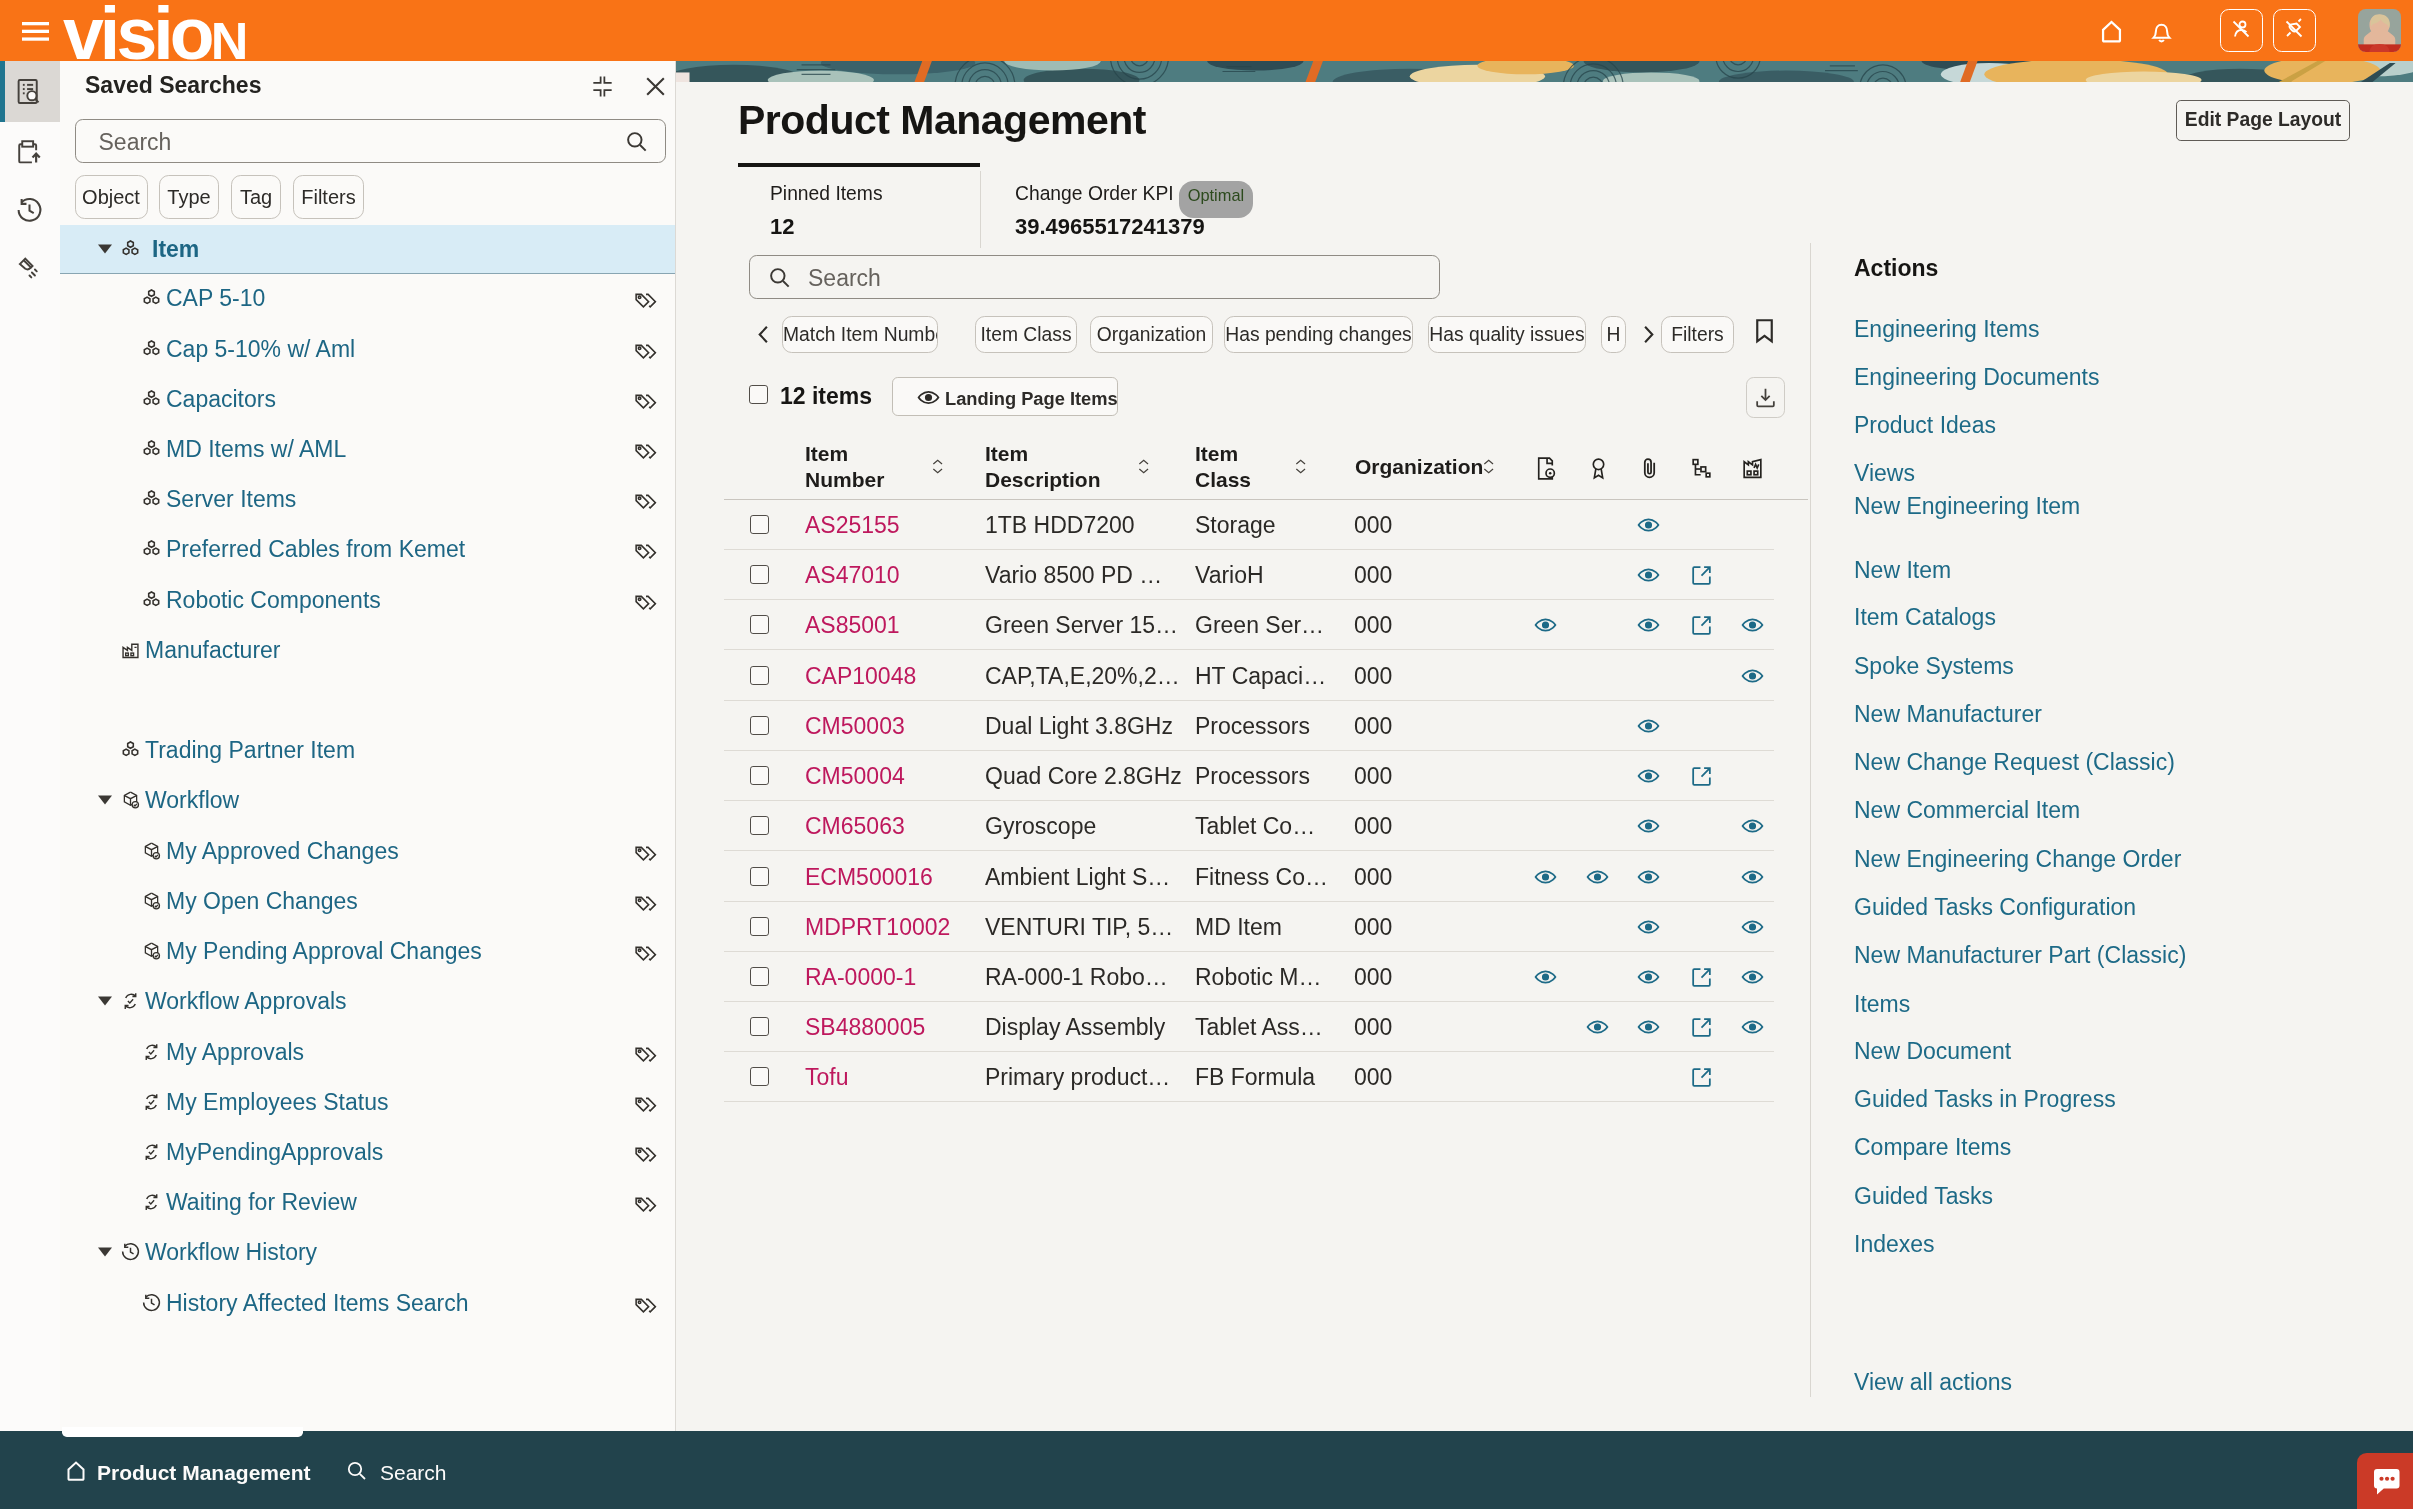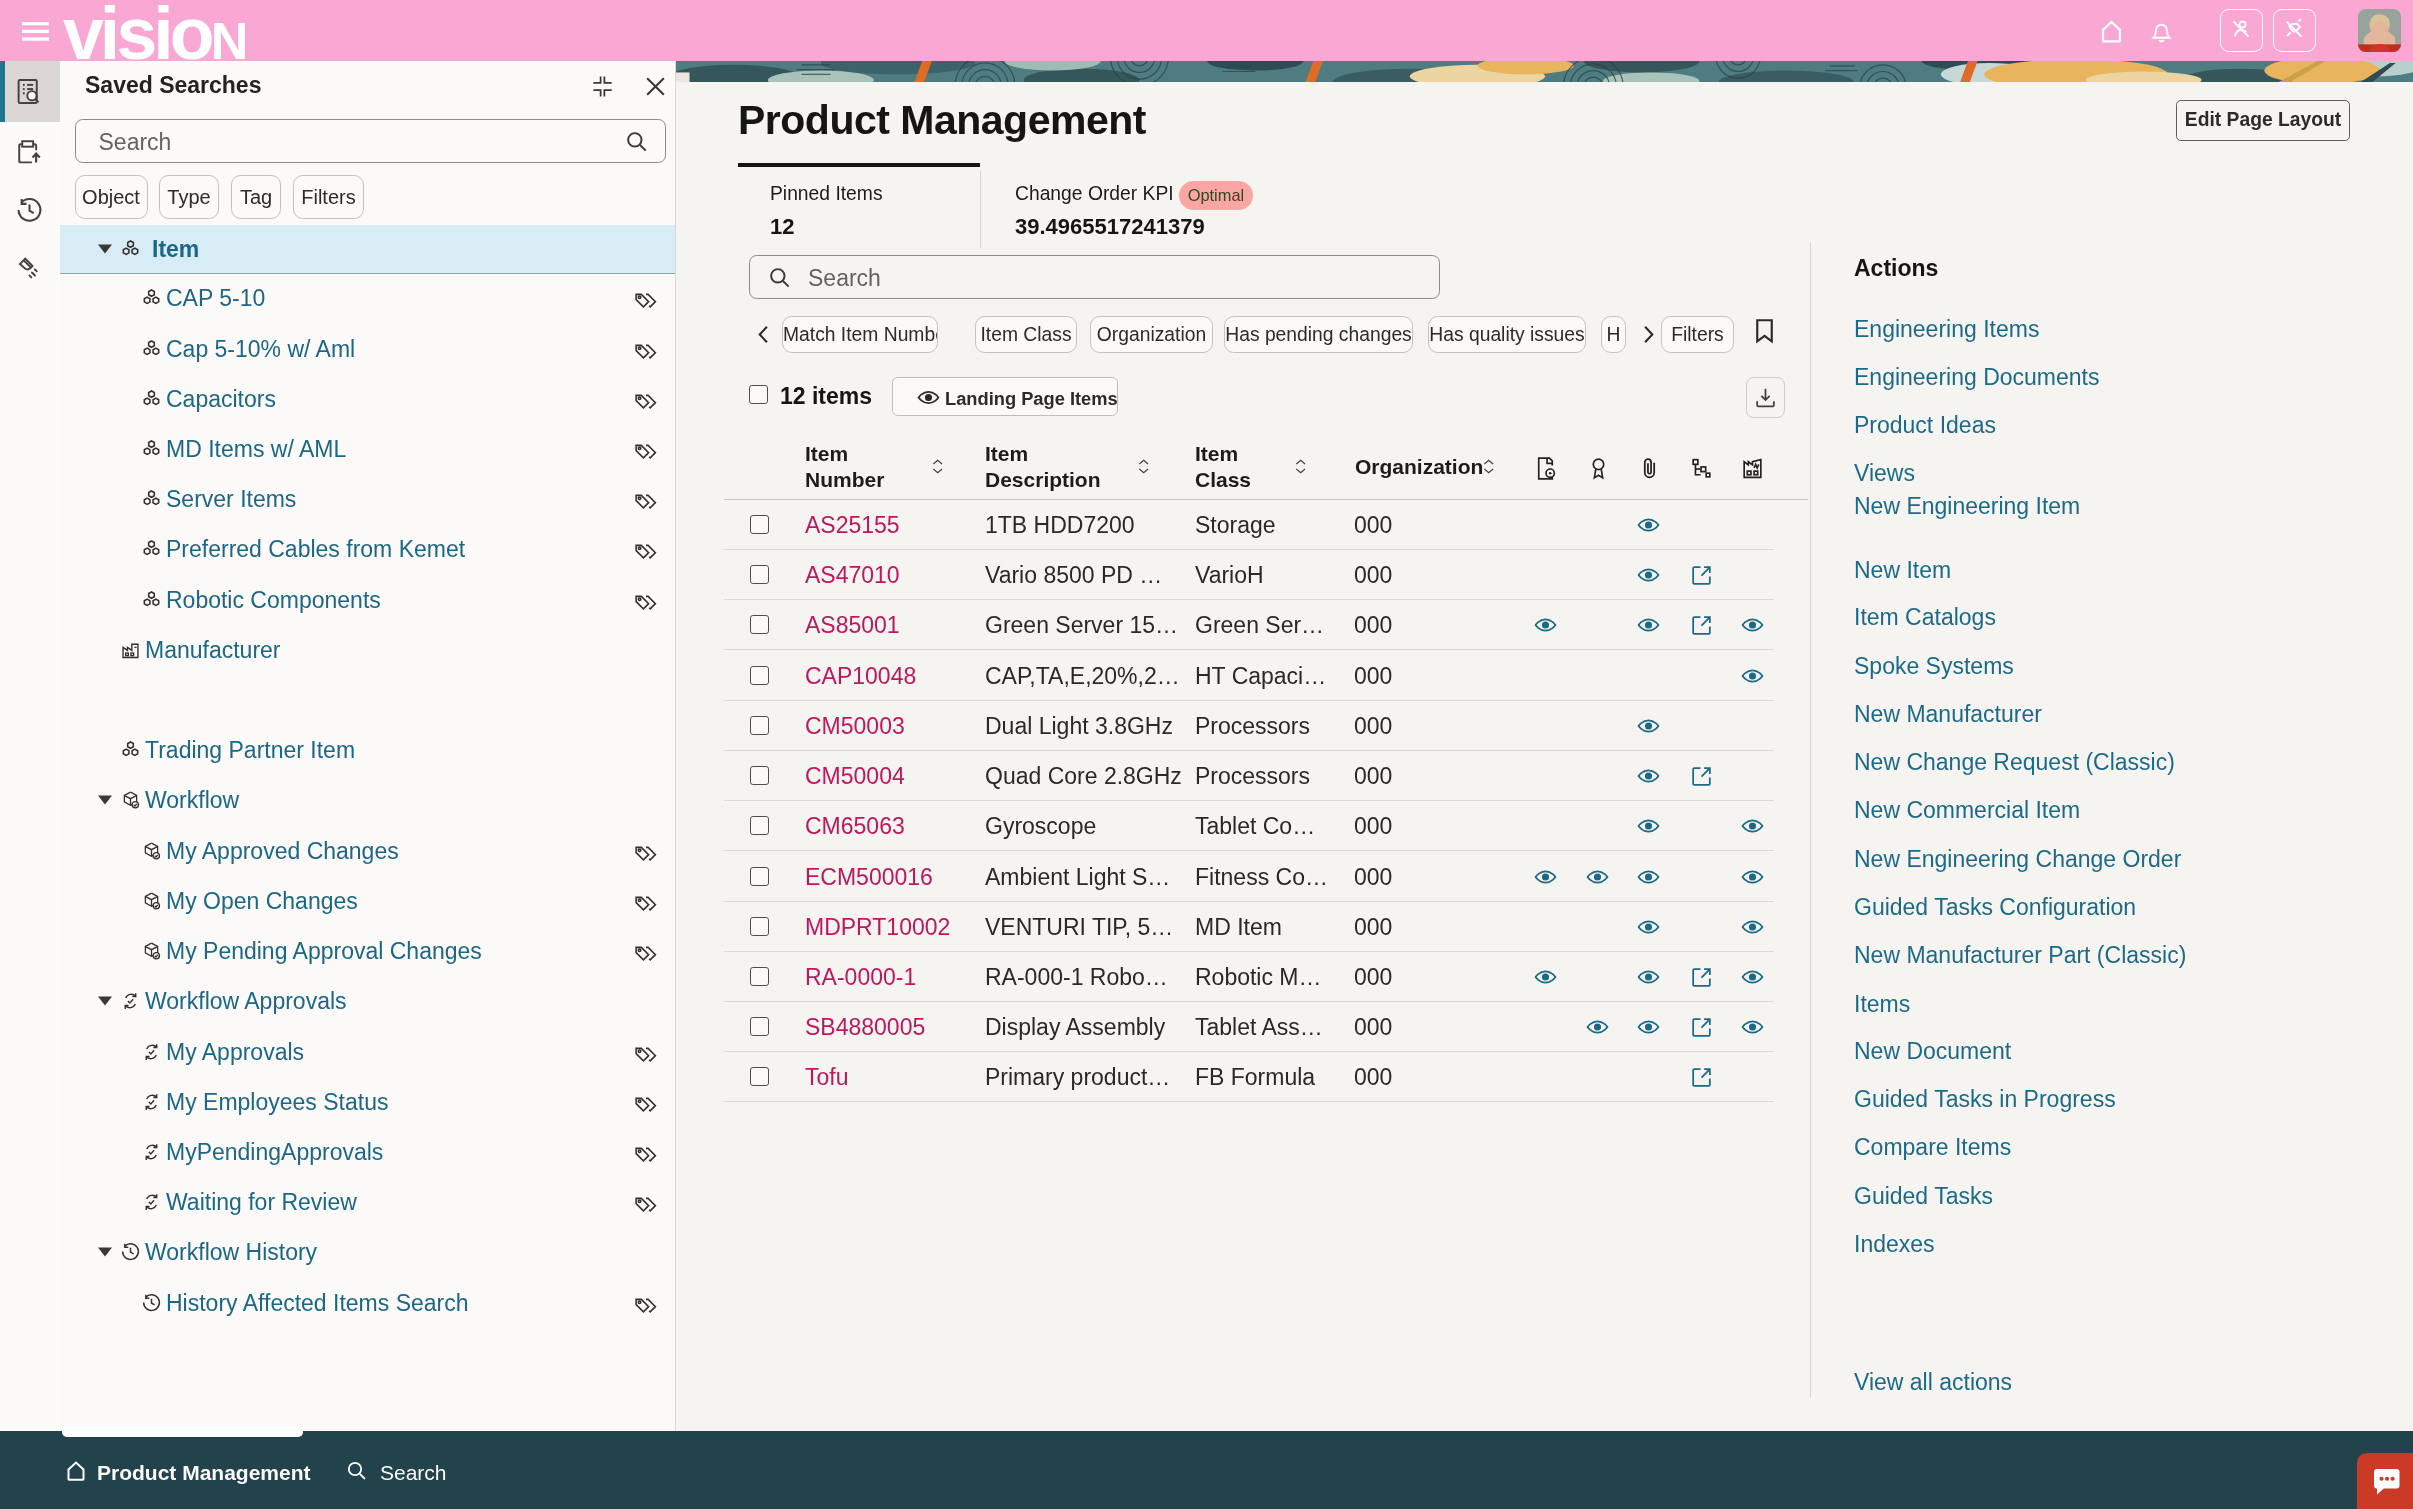--- a/index.html
+++ b/index.html
@@ -1,20 +1,20 @@
 <!DOCTYPE html>
 <html><head><meta charset="utf-8"><title>Product Management</title>
 <style>
 *{margin:0;padding:0;box-sizing:border-box}
 html,body{width:2414px;height:1509px;overflow:hidden}
 body{font-family:"Liberation Sans",sans-serif;color:#161513;background:#f5f4f1;position:relative}
 .abs{position:absolute}
 svg{display:block}
 
-#hdr{left:0;top:0;width:2414px;height:61px;background:#f9a8d4}
+#hdr{left:0;top:0;width:2414px;height:61px;background:#f97316}
 #logo{left:62px;top:0;height:61px}
 
 #banner{left:676px;top:61px;width:1738px;height:21px;overflow:hidden}
 
 #rail{left:0;top:61px;width:60px;height:1370px;background:#fcfbfa}
 #railsel{left:0;top:0;width:60px;height:61px;background:#dbd8d4;border-left:5.8px solid #20758f}
 .ric{left:15.4px;width:29px;height:29px;color:#45413c}
 
 #panel{left:60px;top:61px;width:616px;height:1370px;background:#fbfaf8;border-right:1px solid #dcd9d4}
 #ptitle{left:25px;top:10.6px;font-size:23px;font-weight:bold;color:#242320}
@@ -32,21 +32,21 @@
 #itemrow{background:#d8ecf6;border-bottom:1.9px solid #88a5b2}
 #pscroll{left:62px;top:1427px;width:241px;height:9.7px;background:#fff;border-radius:0 0 4.8px 4.8px;z-index:5}
 
 #content{left:676px;top:82px;width:1738px;height:1349px;background:#f5f4f1}
 #title{left:62px;top:14.5px;font-size:41px;font-weight:bold;color:#161513;letter-spacing:-0.5px}
 #underline{left:62px;top:81px;width:242px;height:3.9px;background:#161513}
 #editbtn{left:1500px;top:18.3px;width:174px;height:41px;border:1.9px solid #5f5b56;border-radius:4.8px;font-size:19.3px;font-weight:bold;color:#2d2b28;text-align:center;line-height:37px;white-space:nowrap}
 #statdiv{left:304px;top:89px;width:1px;height:77px;background:#d9d6d0}
 .slabel{font-size:19.3px;color:#1e1c1a}
 .sval{font-size:22px;font-weight:bold;color:#161513}
-#pill{left:503px;top:99px;height:29px;padding:0 8.7px;background:#fca5a5;border-radius:14.5px;font-size:16.4px;color:#2c4a1d;line-height:28px}
+#pill{left:503px;top:99px;height:37px;padding:0 8.7px;background:#a3a3a3;border-radius:14.5px;font-size:16.4px;color:#2c4a1d;line-height:28px}
 #msearch{left:73px;top:173px;width:691px;height:44px;border:1px solid #8f8b84;border-radius:7.7px;background:#f5f4f1}
 #msearch span{position:absolute;left:58px;top:8.7px;font-size:23px;color:#66625d}
 .mchip{top:234px;height:37px;line-height:35px;font-size:19.3px;background:#faf9f7}
 .navarr{position:absolute;top:236px;width:23px;height:33px;color:#2d2b28}
 .cb{position:absolute;width:19.3px;height:19.3px;border:1.9px solid #514d48;border-radius:2.9px;background:#faf9f7}
 #itemcount{left:104px;top:301px;font-size:23px;font-weight:bold}
 #landing{left:216px;top:295px;width:226px;height:39px;border:1px solid #c2beb6;border-radius:5.8px;background:#faf9f7}
 #landing span{position:absolute;left:52px;top:9.7px;font-size:18.3px;font-weight:bold;color:#2d2b28;white-space:nowrap}
 #dlbtn{left:1070px;top:295px;width:39px;height:41px;border:1px solid #cfccc6;border-radius:7.7px;color:#45413c}
 

